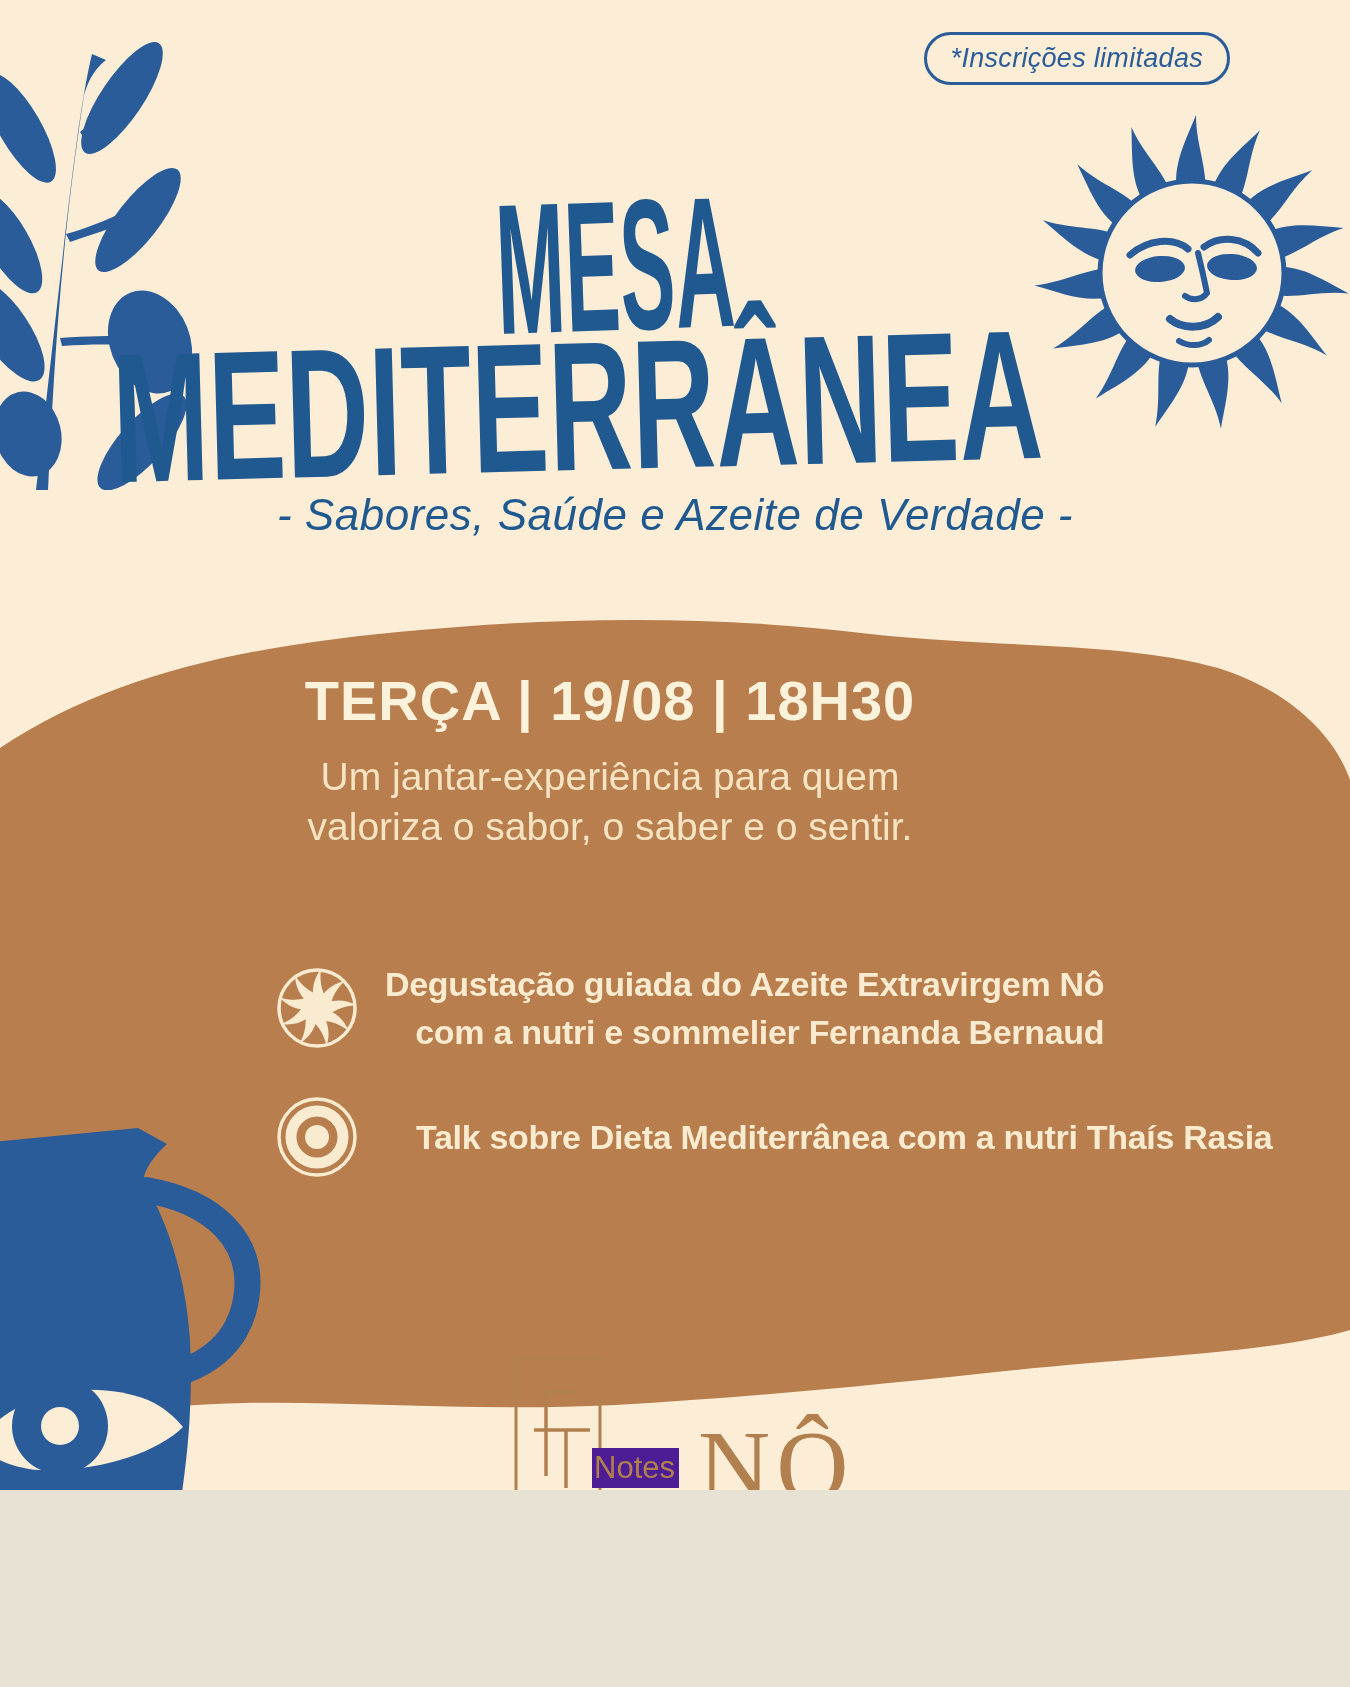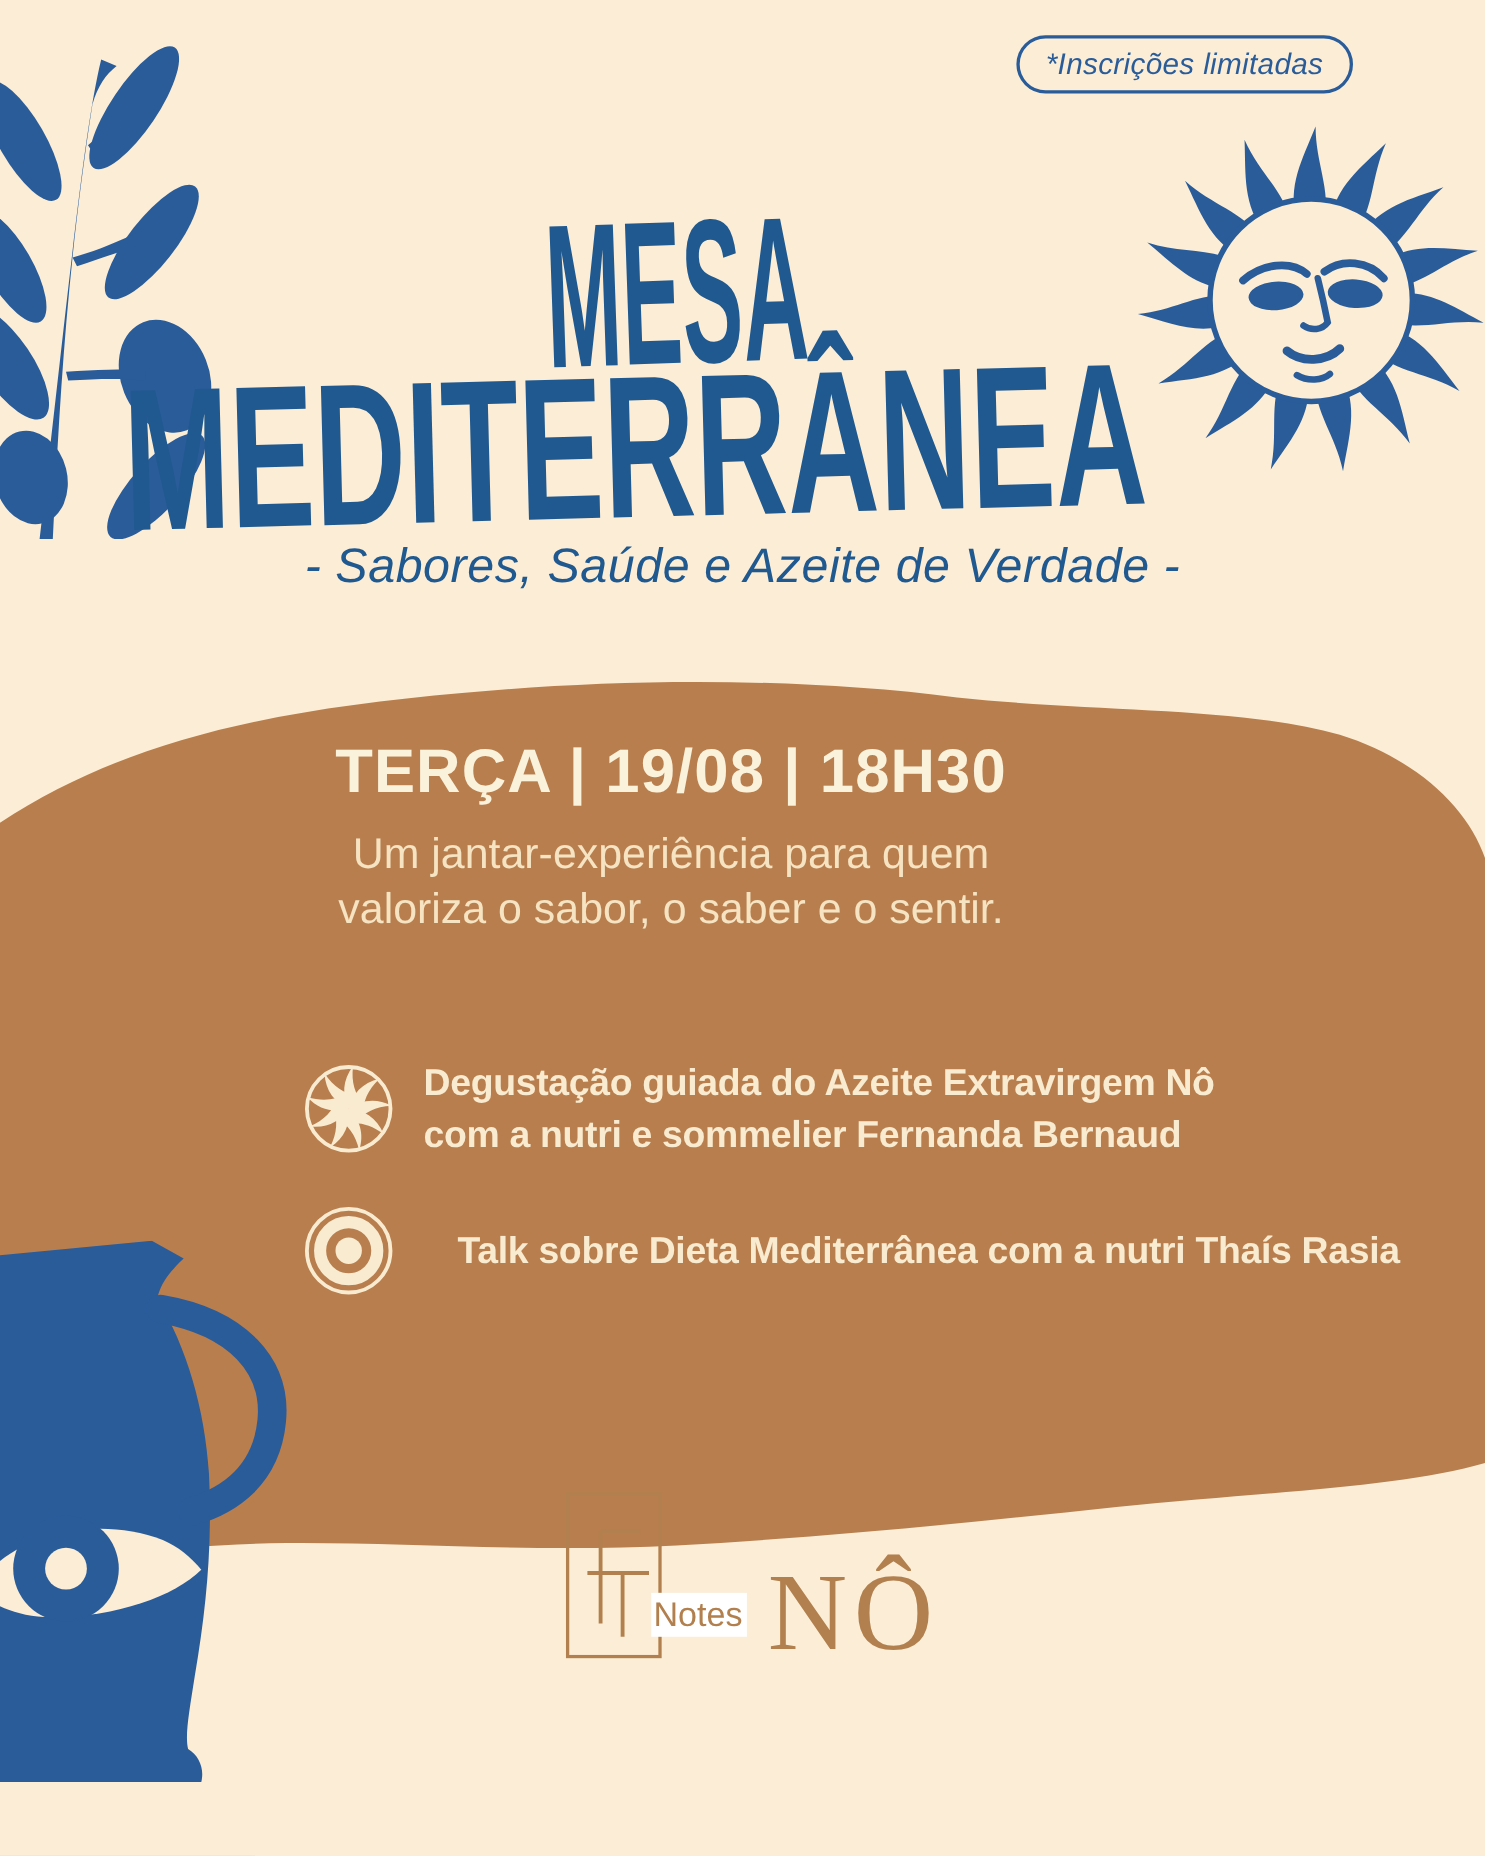--- a/index.html
+++ b/index.html
@@ -1,18 +1,18 @@
 <!DOCTYPE html>
 <html><head>
 <meta charset="utf-8">
 <style>
   html,body{margin:0;padding:0;background:#e8e2d5;}
   #poster{
     position:relative;
-    width:1350px;height:1687px;
+    width:1350px;height:1490px;
     background:#FBEDD6;
     overflow:hidden;
     font-family:"Liberation Sans",sans-serif;
   }
   #poster *{box-sizing:border-box;}
   .abs{position:absolute;}
 
   
   .badge{
     position:absolute;top:32px;right:120px;
@@ -49,21 +49,21 @@
   .bullet-text{
     margin-left:26px;color:#F9EBD0;
     font-size:34px;font-weight:700;line-height:48px;letter-spacing:-.3px;
     white-space:nowrap;
   }
 
   
   .ft-notes-label{
     position:absolute;top:1448px;left:592px;
     color:#B2804E;font-size:31px;font-weight:500;
-    background:#ffffff;padding:2px 4px 2px 2px;
+    background:#4c1d95;padding:2px 4px 2px 2px;
   }
   .no-logo{
     position:absolute;top:1408px;left:698px;
     color:#B2804E;font-size:100px;font-weight:400;
     font-family:"Liberation Serif",serif;letter-spacing:6px;
   }
   .eat-kitchen{
     position:absolute;top:1372px;left:905px;
     color:#AE7C48;font-weight:700;font-size:40px;line-height:40px;
   }
@@ -146,21 +146,21 @@
   </svg>
 
   <div class="subtitle">- Sabores, Saúde e Azeite de Verdade -</div>
 
   <div class="blob-head">TERÇA | 19/08 | 18H30</div>
   <div class="blob-intro">
     <div>Um jantar-experiência para quem</div>
     <div>valoriza o sabor, o saber e o sentir.</div>
   </div>
 
-  <div class="bullet-row" style="top:960px;">
+  <div class="bullet-row" style="top:960px;text-align:right;">
     <svg class="bullet-icon" viewBox="0 0 84 84">
       <circle cx="42" cy="42" r="38" fill="none" stroke="#F9EBD0" stroke-width="3.5"></circle>
       <g fill="#F9EBD0">
         <path d="M42 42 C 36 30 36 16 46 3 C 44 18 48 29 55 37 Z"></path>
         <path d="M42 42 C 36 30 36 16 46 3 C 44 18 48 29 55 37 Z" transform="rotate(40 42 42)"></path>
         <path d="M42 42 C 36 30 36 16 46 3 C 44 18 48 29 55 37 Z" transform="rotate(80 42 42)"></path>
         <path d="M42 42 C 36 30 36 16 46 3 C 44 18 48 29 55 37 Z" transform="rotate(120 42 42)"></path>
         <path d="M42 42 C 36 30 36 16 46 3 C 44 18 48 29 55 37 Z" transform="rotate(160 42 42)"></path>
         <path d="M42 42 C 36 30 36 16 46 3 C 44 18 48 29 55 37 Z" transform="rotate(200 42 42)"></path>
         <path d="M42 42 C 36 30 36 16 46 3 C 44 18 48 29 55 37 Z" transform="rotate(240 42 42)"></path>

